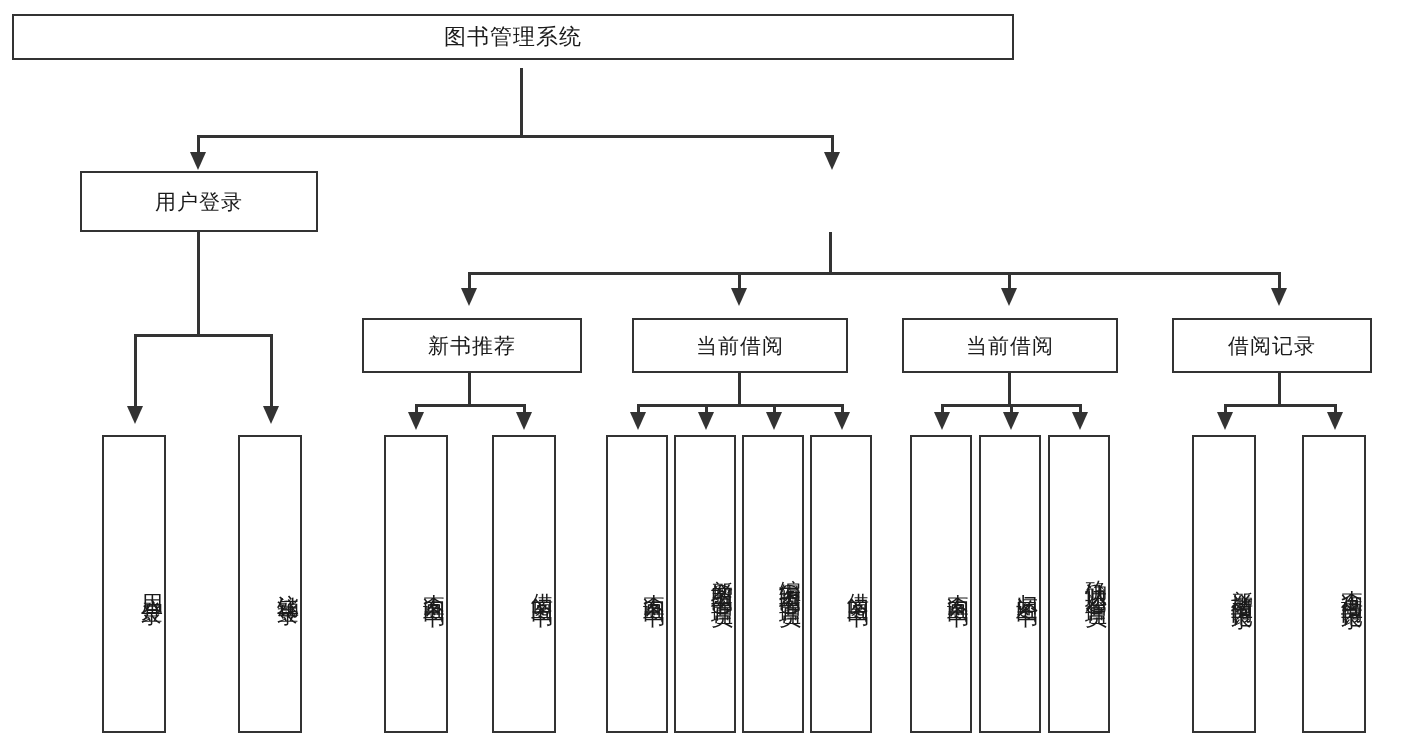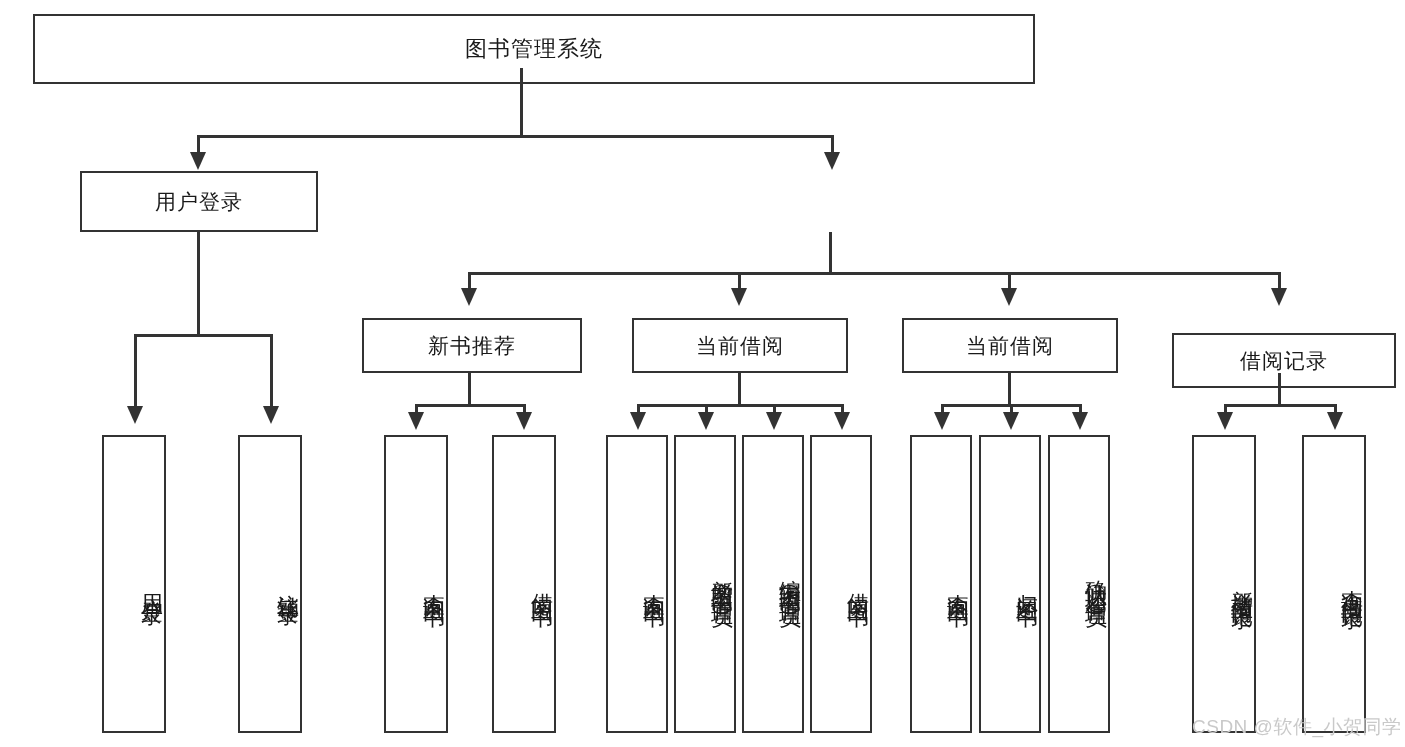--- a/index.html
+++ b/index.html
@@ -75,21 +75,21 @@
     color: #c9c9c9;
     white-space: nowrap;
     letter-spacing: 0.5px;
   }
 </style>
 </head>
 <body>
 
 <div id="canvas">
 
-  <div class="node root h-node" style="left:33px; top:14px; width:1002px; height:70px;">图书管理系统</div>
+  <div class="node root h-node" style="left:12px; top:14px; width:1002px; height:46px;">图书管理系统</div>
 
   <div class="ln v" style="left:520px; top:68px; height:69px;"></div>
 
   <div class="ln h" style="left:197px; top:135px; width:637px;"></div>
 
   <div class="ln v" style="left:197px; top:135px; height:24px;"></div>
   <div class="arrow" style="left:190px; top:152px;"></div>
 
   <div class="ln v" style="left:831px; top:135px; height:24px;"></div>
   <div class="arrow" style="left:824px; top:152px;"></div>
@@ -111,21 +111,21 @@
   <div class="ln v" style="left:738px; top:272px; height:22px;"></div>
   <div class="arrow" style="left:731px; top:288px;"></div>
   <div class="ln v" style="left:1008px; top:272px; height:22px;"></div>
   <div class="arrow" style="left:1001px; top:288px;"></div>
   <div class="ln v" style="left:1278px; top:272px; height:22px;"></div>
   <div class="arrow" style="left:1271px; top:288px;"></div>
 
   <div class="node h-node" style="left:362px; top:318px; width:220px; height:55px;">新书推荐</div>
   <div class="node h-node" style="left:632px; top:318px; width:216px; height:55px;">当前借阅</div>
   <div class="node h-node" style="left:902px; top:318px; width:216px; height:55px;">当前借阅</div>
-  <div class="node h-node" style="left:1172px; top:318px; width:224px; height:55px;margin-top:15px;">借阅记录</div>
+  <div class="node h-node" style="left:1172px; top:318px; width:200px; height:55px;">借阅记录</div>
 
   <div class="ln v" style="left:468px; top:373px; height:33px;"></div>
   <div class="ln h" style="left:415px; top:404px; width:110px;"></div>
   <div class="ln v" style="left:415px; top:404px; height:14px;"></div>
   <div class="arrow" style="left:408px; top:412px;"></div>
   <div class="ln v" style="left:523px; top:404px; height:14px;"></div>
   <div class="arrow" style="left:516px; top:412px;"></div>
 
   <div class="ln v" style="left:738px; top:373px; height:33px;"></div>
   <div class="ln h" style="left:637px; top:404px; width:207px;"></div>
@@ -165,15 +165,14 @@
   <div class="node v-node tall-text" style="left:742px; top:435px; width:62px; height:298px;">编辑图书（管理员）</div>
   <div class="node v-node" style="left:810px; top:435px; width:62px; height:298px;">借阅图书</div>
 
   <div class="node v-node" style="left:910px; top:435px; width:62px; height:298px;">查询图书</div>
   <div class="node v-node" style="left:979px; top:435px; width:62px; height:298px;">归还图书</div>
   <div class="node v-node tall-text" style="left:1048px; top:435px; width:62px; height:298px;">确认归还（管理员）</div>
 
   <div class="node v-node" style="left:1192px; top:435px; width:64px; height:298px;">新增借阅记录</div>
   <div class="node v-node" style="left:1302px; top:435px; width:64px; height:298px;">查询借阅记录</div>
 
-  <div class="watermark" style="left:1192px; top:714px;">CSDN @软件_小贺同学</div>
 
 </div>
 
 </body></html>

